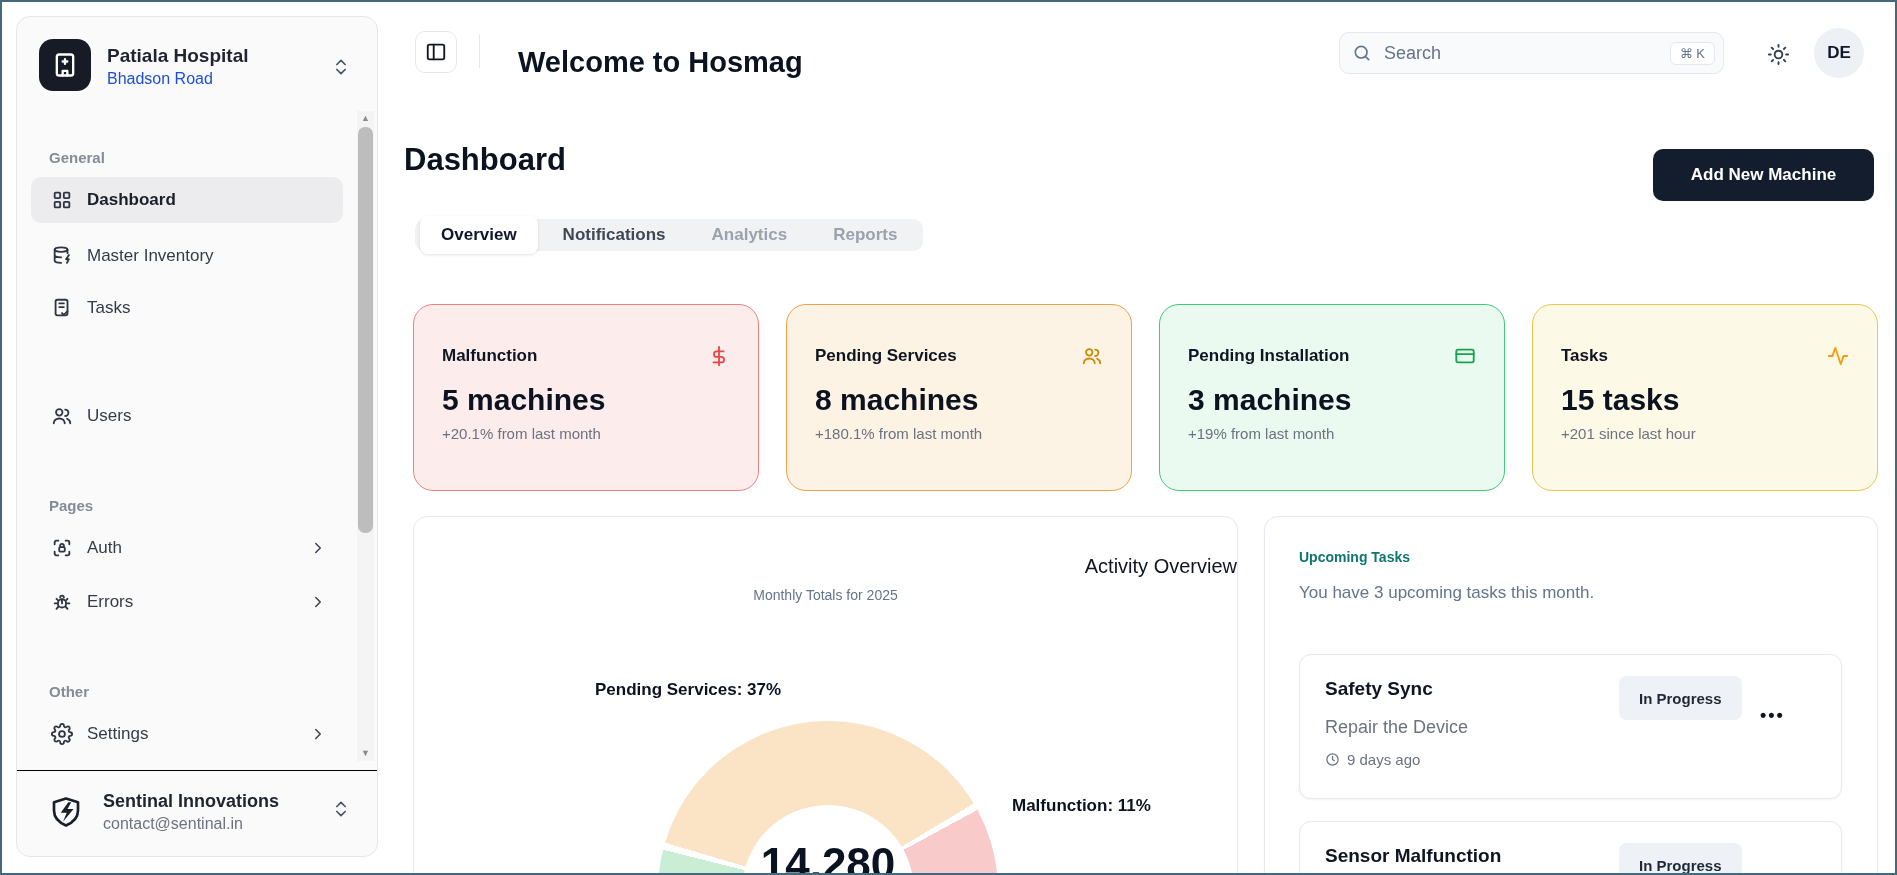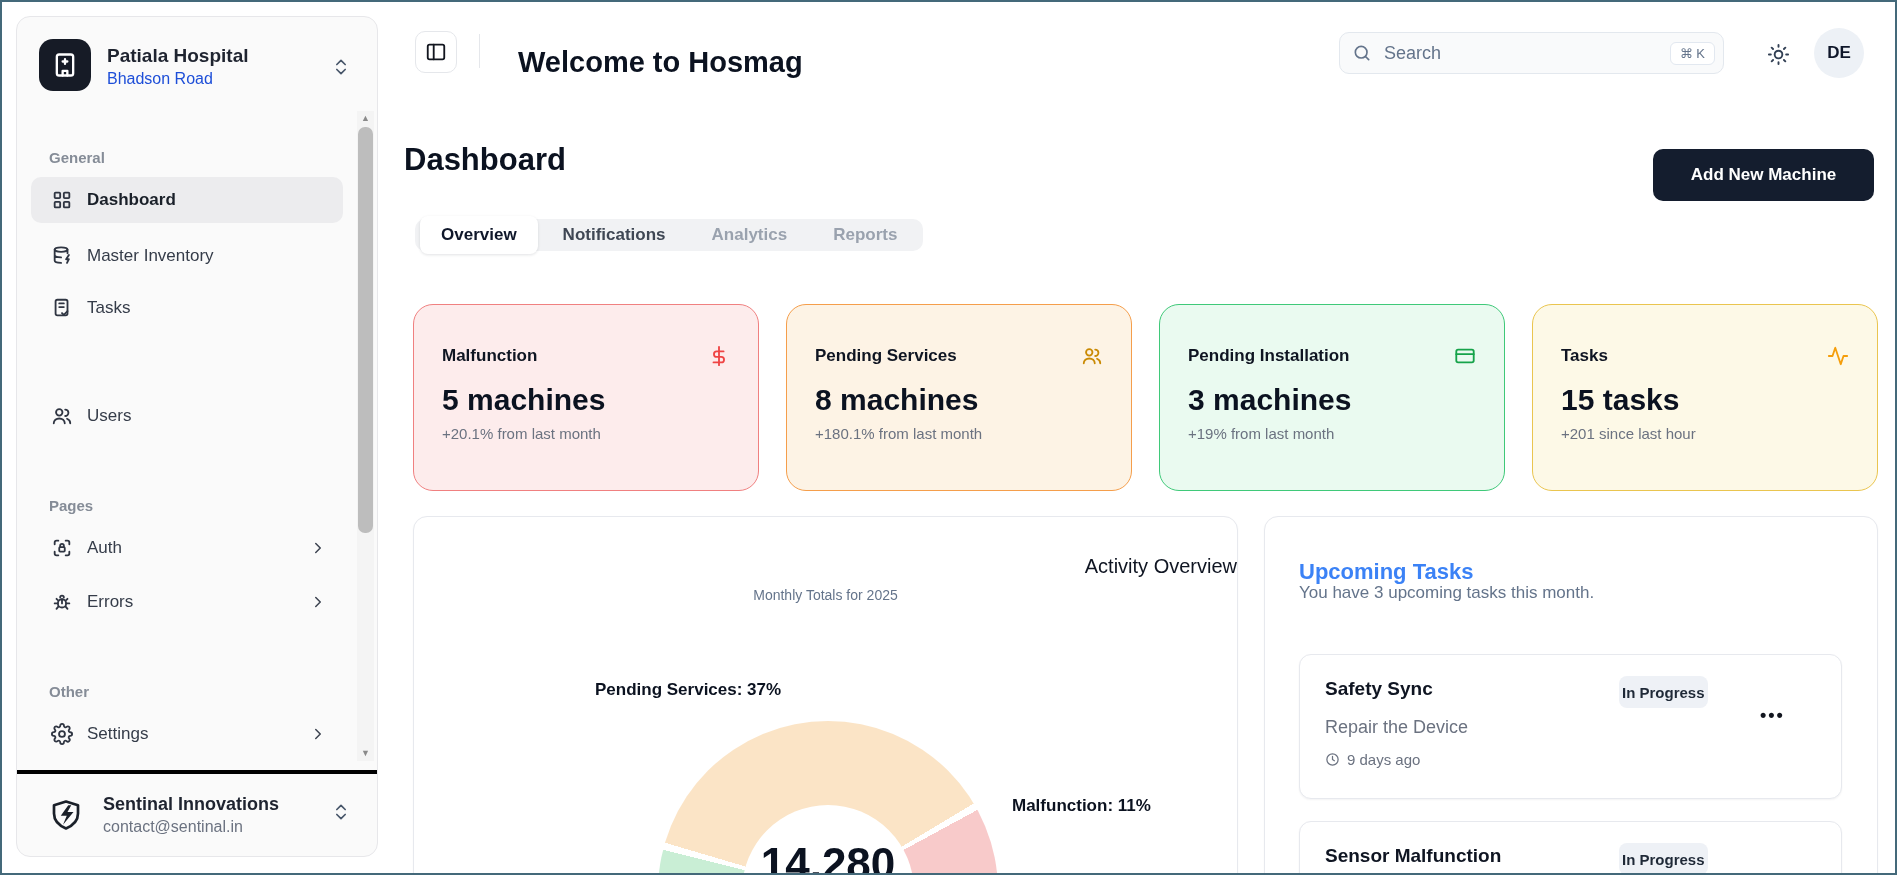--- a/index.html
+++ b/index.html
@@ -28,21 +28,21 @@
   .side-item.active{background:#ececee;font-weight:600;color:#1a2029}
   .side-item .chev{margin-left:auto;margin-right:16px;color:#3c4350}
   .chat-badge{margin-left:12px;width:24px;height:24px;border-radius:50%;background:#1b2336;color:#fff;
     font-size:13px;font-weight:700;display:flex;align-items:center;justify-content:center}
   
   .sbar{right:3px;top:94px;width:17px;height:650px;background:#f4f4f4}
   .sbar .btn{position:absolute;left:0;width:17px;height:15px;background:#f4f4f4;color:#8a8a8a;
     font-size:9px;line-height:15px;text-align:center;cursor:pointer}
   .sbar .btn.up{top:0}.sbar .btn.down{bottom:0}
   .sbar .thumb{position:absolute;left:1px;top:16px;width:15px;height:406px;background:#bdbdbd;border-radius:7px;cursor:grab}
-  .side-footer{left:0;bottom:0;width:100%;height:86px;border-top:4px solid #000000;box-sizing:border-box}
+  .side-footer{left:0;bottom:0;width:100%;height:86px;border-top:1px solid #000000;box-sizing:border-box}
   .foot-logo{left:26px;top:18px;width:46px;height:46px;color:#1a2029;display:flex;align-items:center;justify-content:center}
   .foot-name{left:86px;top:20px;font-size:18px;font-weight:700;color:#1f2430}
   .foot-mail{left:86px;top:44px;font-size:16px;color:#6b7280}
   .foot-chevron{left:314px;top:28px;color:#475569}
 
   
   .panel-btn{left:413px;top:29px;width:40px;height:40px;border:1px solid #e5e7eb;border-radius:10px;
     background:#fff;display:flex;align-items:center;justify-content:center;color:#12161f;cursor:pointer}
   .hdr-divider{left:477px;top:32px;width:1px;height:34px;background:#e5e7eb}
   .welcome{left:500px;top:28px;font-size:29px;font-weight:800;color:#0b1220}
@@ -92,28 +92,28 @@
       #ffffff 99.5deg 101.5deg,#cfe3f7 101.5deg 244deg,#ffffff 244deg 246deg,
       #c9eed5 246deg 284deg,#ffffff 284deg 286.5deg,#fbe4c6 286.5deg 360deg)}
   .donut-hole{left:328px;top:288px;width:172px;height:172px;border-radius:50%;background:#fff}
   .donut-total{left:414px;top:322px;transform:translateX(-50%);font-size:44px;font-weight:800;color:#0b1220}
   .seg-label{font-size:17px;font-weight:700;color:#0b1220;white-space:nowrap}
   .lab1{left:181px;top:163px}
   .lab2{left:598px;top:279px}
 
   
   #upcoming{left:1262px;width:612px;height:600px}
-  .up-title{left:34px;top:42px;font-size:22px;font-weight:700;color:#3b82f6}
+  .up-title{left:34px;top:32px;font-size:14px;font-weight:700;color:#0f766e}
   .up-sub{left:34px;top:66px;font-size:17px;color:#64748b}
   .task{left:34px;width:543px;height:145px;border:1px solid #e7e9ee;border-radius:12px;background:#fff;
     box-shadow:0 1px 2px rgba(16,24,40,.05);box-sizing:border-box}
   .task.t1{top:137px}
   .task.t2{top:304px}
   .task .name{left:25px;top:23px;font-size:19px;font-weight:700;color:#0f1522}
-  .task .badge{left:319px;top:21px;height:32px;padding:0 3px;border-radius:8px;background:#eef1f6;
+  .task .badge{left:319px;top:21px;height:44px;padding:0 20px;border-radius:8px;background:#eef1f6;
     display:flex;align-items:center;font-size:15px;font-weight:600;color:#1f2937}
   .task .desc{left:25px;top:62px;font-size:18px;color:#6b7280}
   .task .time{left:25px;top:96px;font-size:15px;color:#6b7280;display:flex;align-items:center;gap:7px}
   .task .more{left:460px;top:50px;color:#12161f;cursor:pointer;letter-spacing:2px;font-size:18px;font-weight:800}
 </style>
 </head>
 <body>
 
 <aside id="sidebar" class="abs">
 

